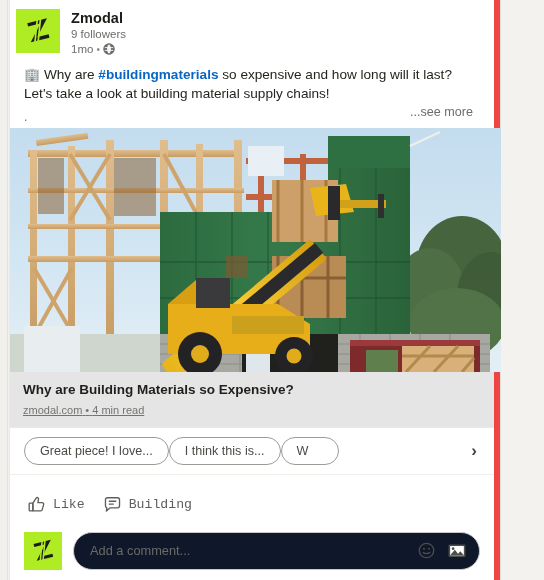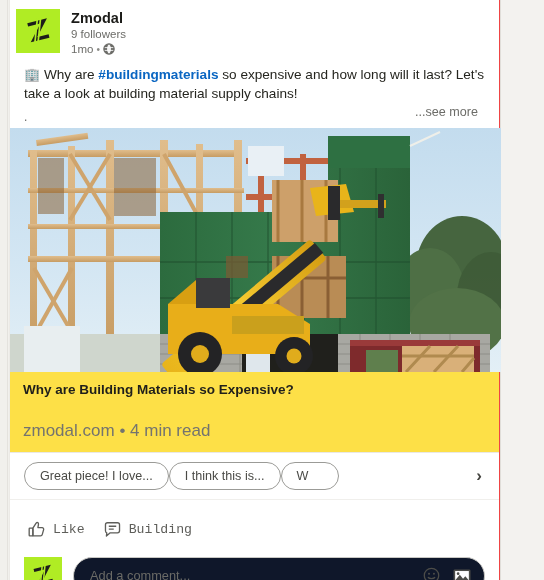--- a/index.html
+++ b/index.html
@@ -31,21 +31,21 @@
   }
 
   
   .post-card {
     position: absolute;
     left: 9px; top: 0;
     width: 491px;
     height: 580px;
     background: #ffffff;
     border-left: 1px solid #eceae6;
-    border-right: 1px solid #ef4444;
+    border-right: 6px solid #ef4444;
   }
 
   
   .post-header {
     display: flex;
     align-items: flex-start;
     padding: 9px 12px 0 6px;
   }
   .avatar {
     width: 44px; height: 44px;
@@ -106,34 +106,35 @@
   .article-image {
     position: relative;
     width: 491px;
     height: 244px;
     overflow: hidden;
     background: #bcd9ee;
   }
   .article-image svg { display: block; width: 491px; height: 244px; }
 
   .article-info {
-    background: #fde047;
+    background: #e5e5e5;
     padding: 10px 13px 11px 13px;
     border-bottom: 1px solid #eae8e4;
   }
   .article-title {
     font-size: 13.5px;
     font-weight: bold;
     color: #1f1f1b;
     line-height: 1.25;
   }
   .article-sub {
-    font-size: 17px;
+    font-size: 11px;
     color: #74746f;
-    margin-top: 22px;
+    margin-top: 5px;
+    text-decoration: underline;
   }
 
   
   .chips-row {
     position: relative;
     height: 46px;
     overflow: hidden;
     padding-left: 14px;
   }
   .chips-scroll {

